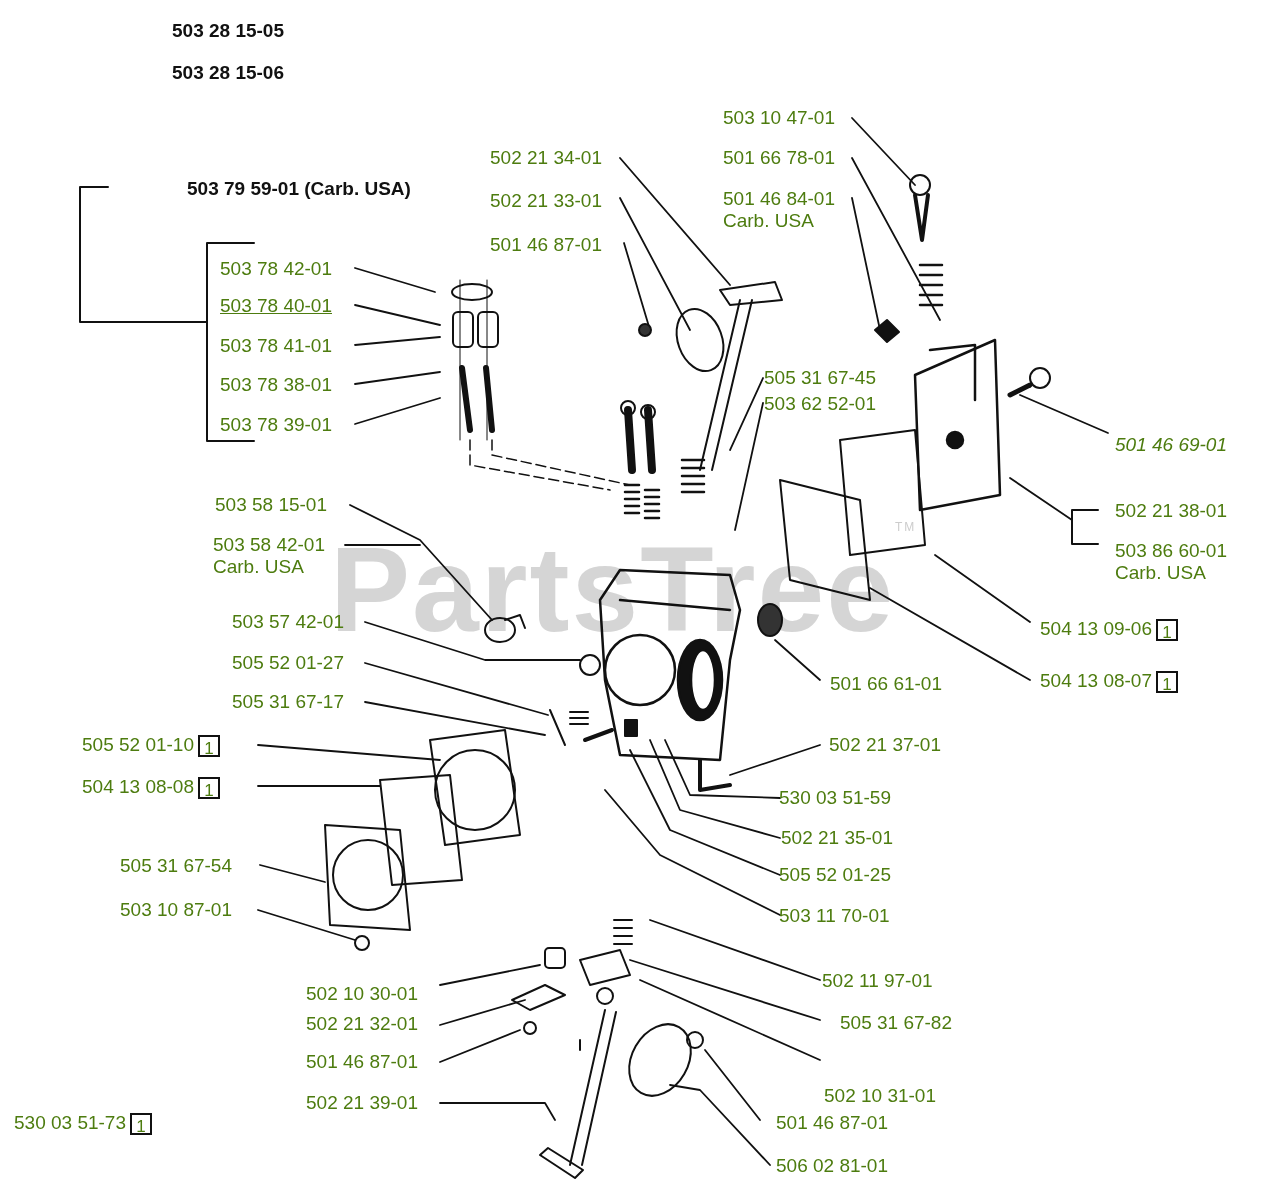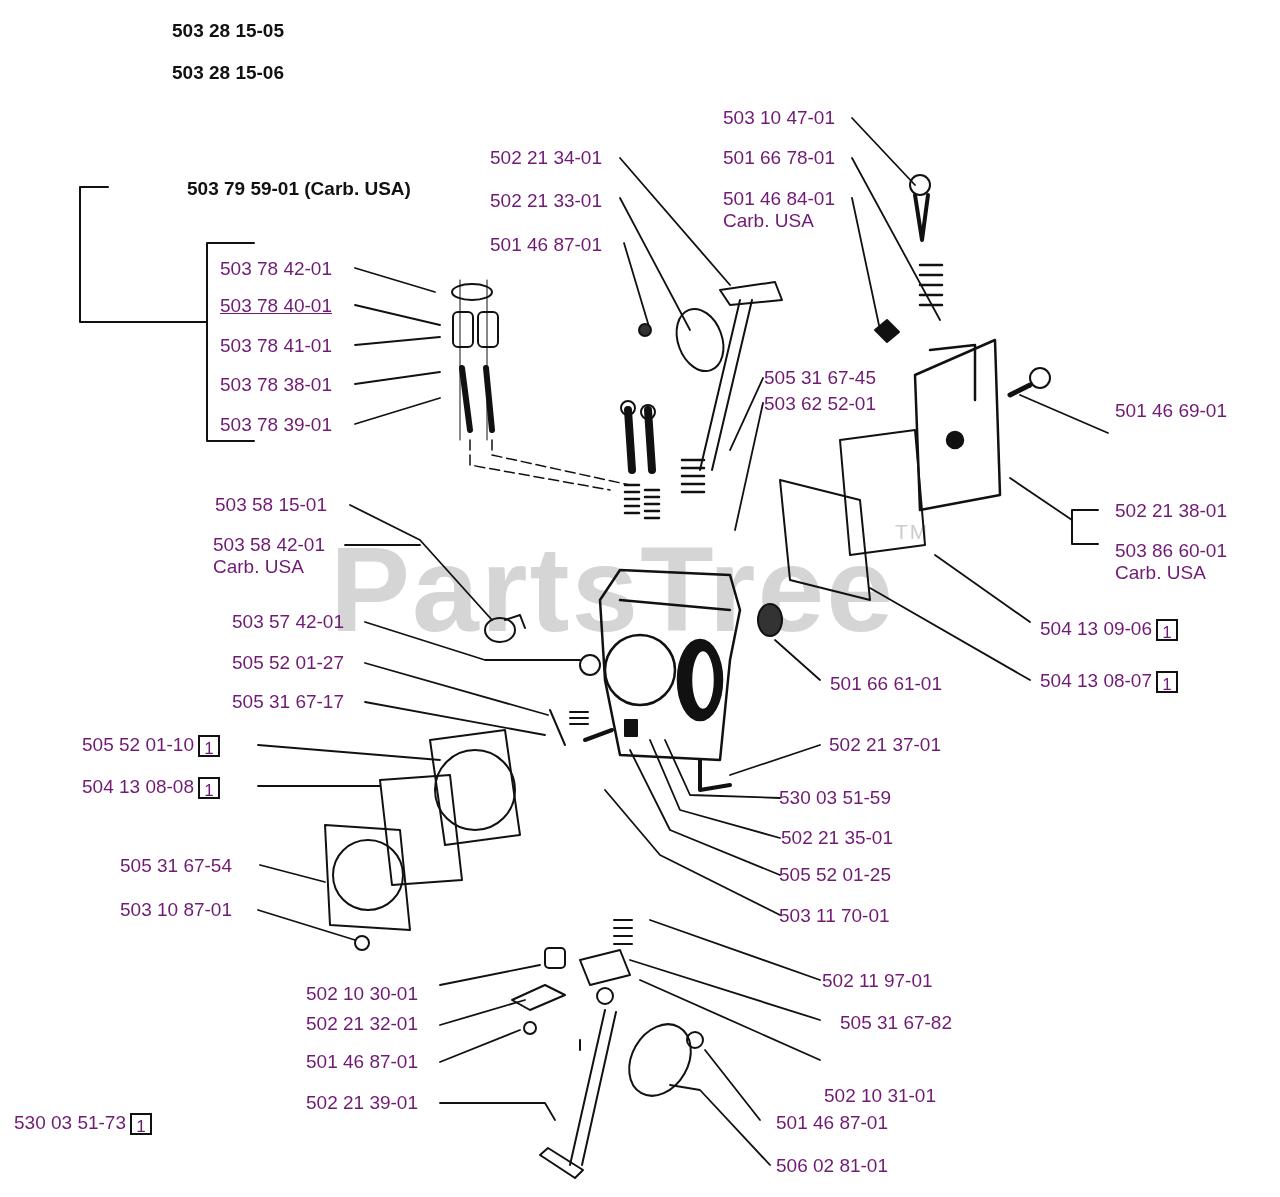--- a/index.html
+++ b/index.html
@@ -1,26 +1,26 @@
 <!DOCTYPE html>
 <html><head>
 <meta charset="utf-8">
 <style>
   html, body { margin:0; padding:0; background:#ffffff; }
   body { width:1280px; height:1197px; position:relative; overflow:hidden;
          font-family:"Liberation Sans", sans-serif; color:#000; }
-  .lbl { position:absolute; font-size:19px; line-height:22px; white-space:nowrap; color:#701a75; }
+  .lbl { position:absolute; font-size:19px; line-height:22px; white-space:nowrap; color:#4d7c0f; }
   .hdr { position:absolute; font-size:19px; font-weight:bold; white-space:nowrap; color:#111; }
   .qty { display:inline-block; border:2px solid #111; width:22px; height:22px; text-align:center;
          font-size:17px; line-height:24px; margin-left:4px; vertical-align:middle; box-sizing:border-box; }
   .sub { display:block; }
   svg#art { position:absolute; left:0; top:0; }
   .wm { position:absolute; left:330px; top:520px; font-size:120px; font-weight:bold; color:#c8c8c8;
         opacity:0.75; letter-spacing:2px; z-index:0; }
-  .wm .tm { font-size:21px; vertical-align:top; font-weight:normal; color:#bbb; }
+  .wm .tm { font-size:12px; vertical-align:top; font-weight:normal; color:#bbb; }
   .layer { position:absolute; left:0; top:0; z-index:1; }
 </style>
 </head>
 <body>
 
 <div class="wm"><span>PartsTree</span><span class="tm">TM</span></div>
 
 <svg id="art" class="layer" width="1280" height="1197" viewBox="0 0 1280 1197" fill="none" stroke="#111" stroke-width="2" stroke-linecap="round" stroke-linejoin="round">
 
   <g>
@@ -214,21 +214,21 @@
     <span class="sub">Carb. USA</span>
   </div>
 
   <div class="lbl" style="left:490px;top:147px;">502 21 34-01</div>
   <div class="lbl" style="left:490px;top:190px;">502 21 33-01</div>
   <div class="lbl" style="left:490px;top:234px;">501 46 87-01</div>
 
   <div class="lbl" style="left:764px;top:367px;">505 31 67-45</div>
   <div class="lbl" style="left:764px;top:393px;">503 62 52-01</div>
 
-  <div class="lbl" style="left:1115px;top:400px;">501 46 69-01</div>
+  <div class="lbl" style="left:1115px;top:434px;font-style:italic;">501 46 69-01</div>
   <div class="lbl" style="left:1115px;top:500px;">502 21 38-01</div>
   <div class="lbl" style="left:1115px;top:540px;">
     <span class="sub">503 86 60-01</span>
     <span class="sub">Carb. USA</span>
   </div>
 
   <div class="lbl" style="left:1040px;top:618px;"><span>504 13 09-06</span><span class="qty">1</span></div>
   <div class="lbl" style="left:1040px;top:670px;"><span>504 13 08-07</span><span class="qty">1</span></div>
   <div class="lbl" style="left:830px;top:673px;">501 66 61-01</div>
 

